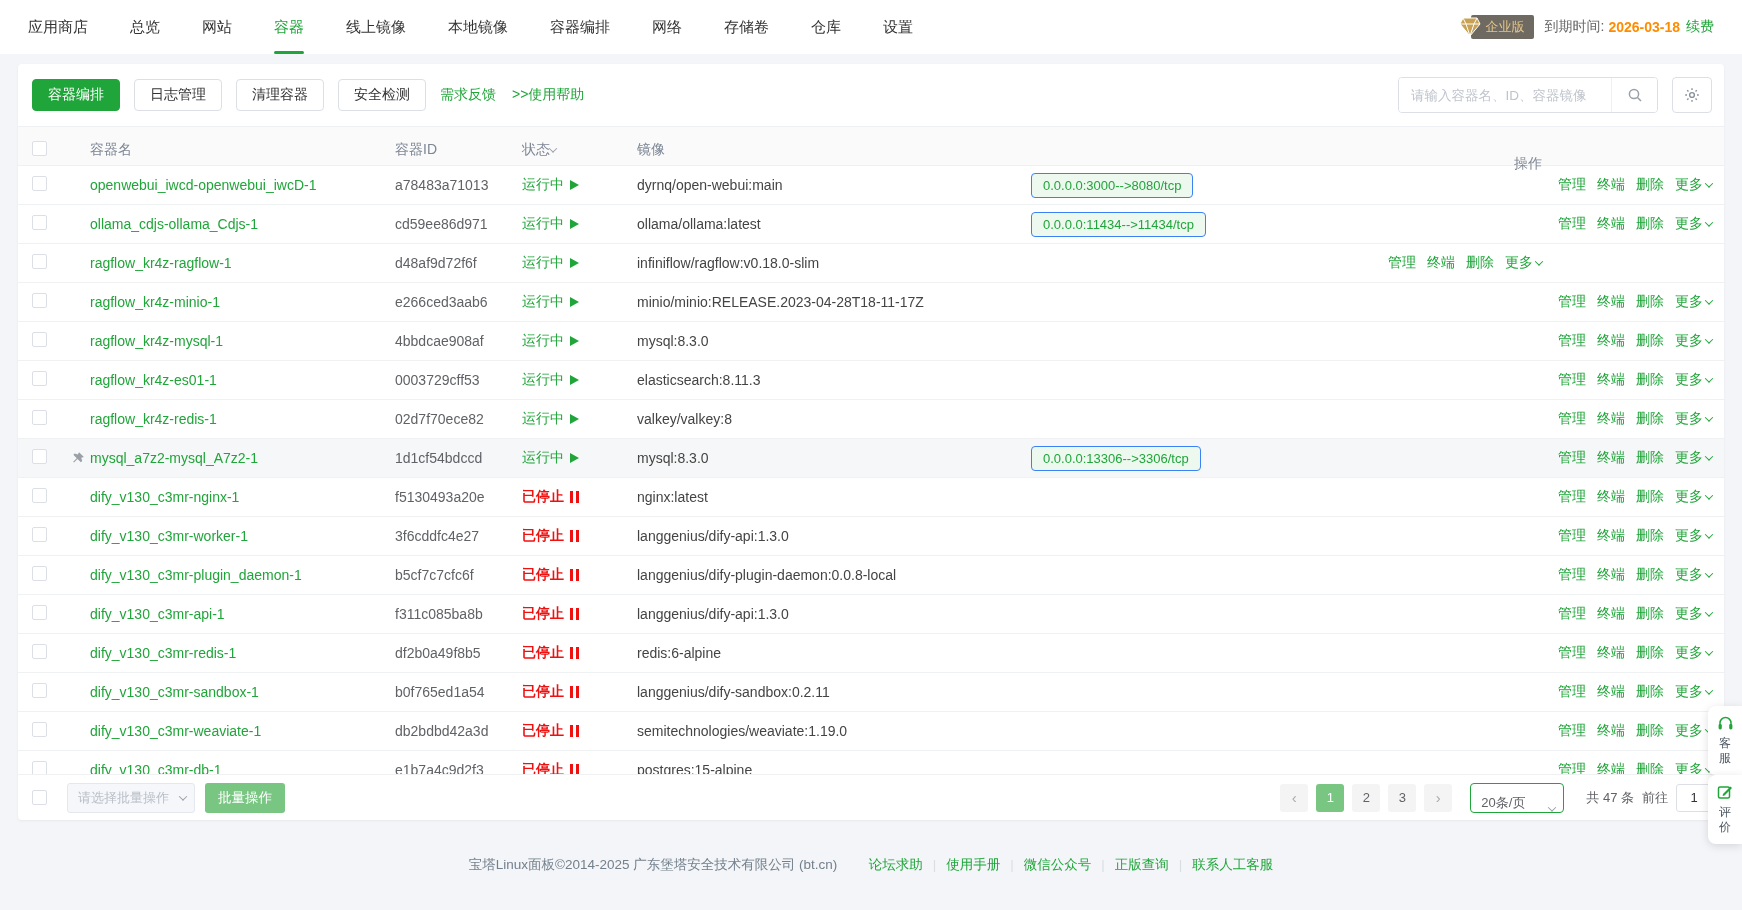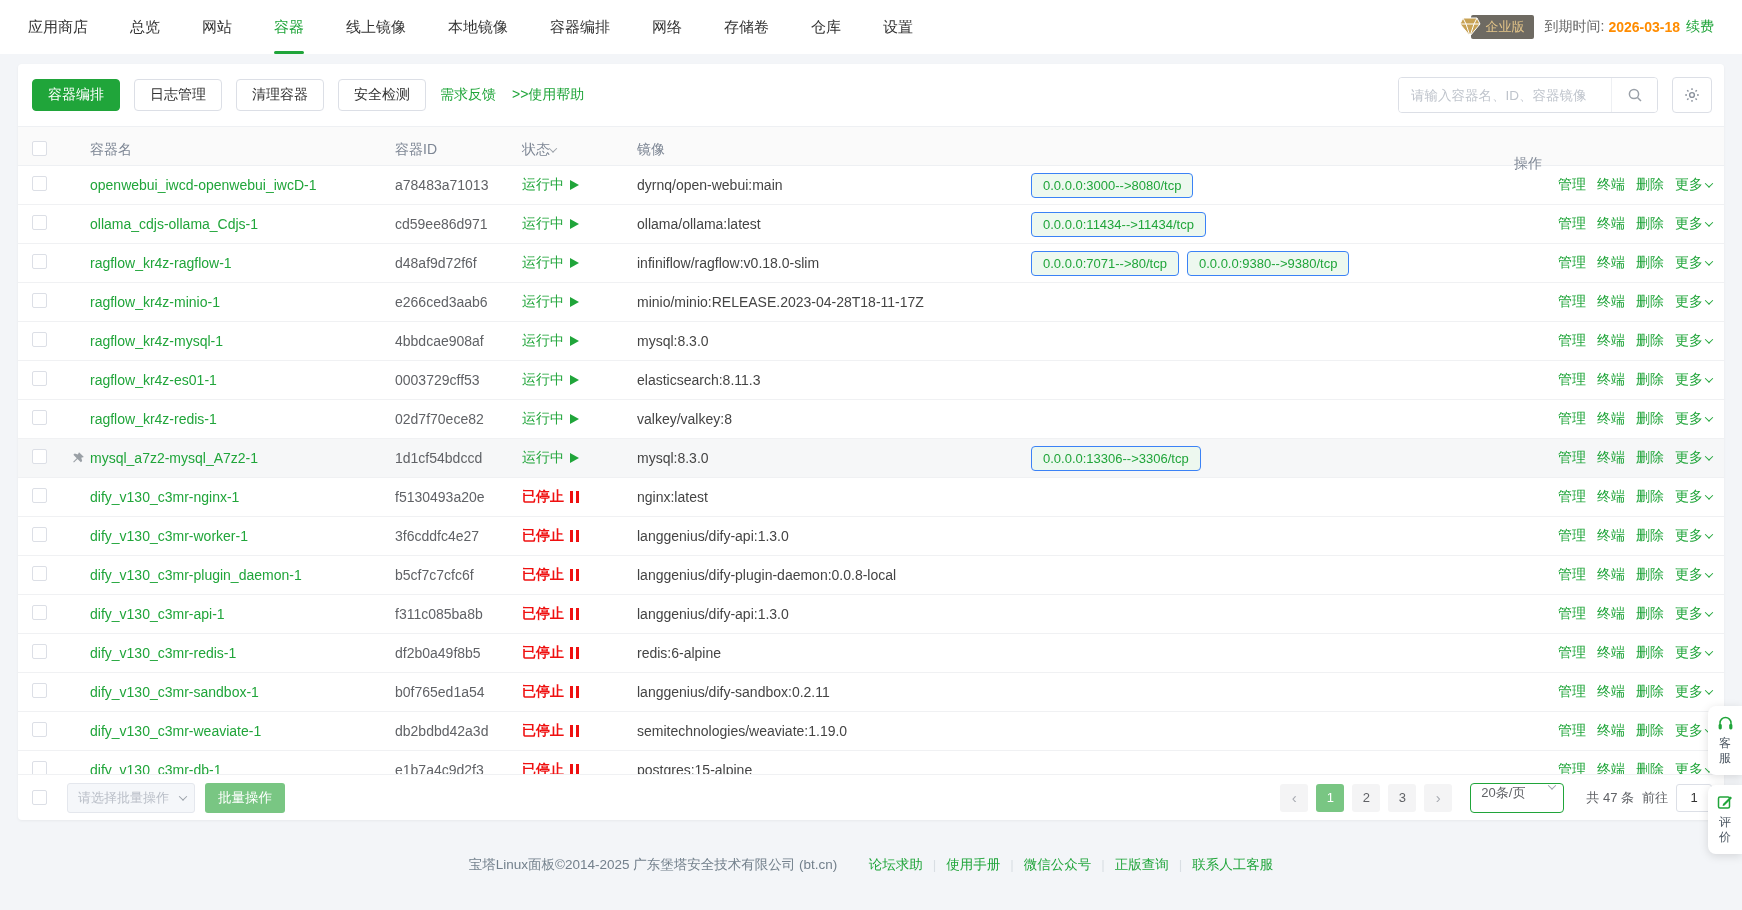--- a/index.html
+++ b/index.html
@@ -56,29 +56,29 @@
   .chev.gray{color:#9aa0a8;}
   .pin-icon{display:flex;justify-content:flex-end;padding-right:5px;}
   
   .bottombar{height:46px;display:flex;align-items:center;padding:0 12px 0 14px;border-top:1px solid var(--line);}
   .batch-select{width:128px;height:30px;background:#f5f7fa;border:1px solid #e4e7ed;border-radius:3px;display:flex;align-items:center;justify-content:space-between;padding:0 8px 0 10px;font-size:13px;color:#b9bec7;margin-left:20px;cursor:pointer;}
   .batch-btn{height:30px;padding:0 13px;background:var(--green-lt);color:#fff;border:none;border-radius:3px;font-size:13.5px;margin-left:10px;cursor:pointer;}
   .pager{margin-left:auto;display:flex;align-items:center;gap:8px;}
   .pg{min-width:28px;height:28px;border-radius:3px;background:#f4f4f5;color:#606266;font-size:13px;display:flex;align-items:center;justify-content:center;cursor:pointer;}
   .pg.arrow{color:#a8abb2;font-size:15px;}
   .pg.active{background:var(--green-lt);color:#fff;}
-  .size-select{width:94px;height:30px;border:1px solid var(--green);border-radius:4px;display:flex;align-items:flex-start;justify-content:space-between;padding:0 8px 0 10px;font-size:13px;color:#606266;margin-left:10px;cursor:pointer;background:#fff;}
+  .size-select{width:94px;height:30px;border:1px solid var(--green);border-radius:4px;display:flex;align-items:flex-end;justify-content:space-between;padding:0 8px 0 10px;font-size:13px;color:#606266;margin-left:10px;cursor:pointer;background:#fff;}
   .total{font-size:13px;color:#606266;margin-left:14px;display:flex;align-items:center;gap:8px;}
   .goto-input{width:36px;height:28px;border:1px solid var(--border);border-radius:3px;text-align:center;font-size:13px;color:#333;outline:none;}
   
   .footer{margin-top:36px;text-align:center;font-size:13.5px;color:#73808c;}
   .footer .f-link{color:var(--green);cursor:pointer;text-decoration:none;}
   .footer .sep{color:#d9dee3;margin:0 10px;}
   
-  .float-widgets{position:fixed;right:0;top:706px;display:flex;flex-direction:column;gap:10px;z-index:10;}
+  .float-widgets{position:fixed;right:0;top:706px;display:flex;flex-direction:column;z-index:10;}
   .fw{width:34px;background:#fff;border-radius:8px 0 0 8px;box-shadow:0 2px 10px rgba(0,0,0,.13);padding:9px 0;display:flex;flex-direction:column;align-items:center;gap:5px;cursor:pointer;}
   .fw .fw-txt{width:14px;font-size:12px;color:#4a5560;line-height:1.25;text-align:center;word-break:break-all;}
 </style>
 </head>
 <body>
 
 <header class="topbar">
   <nav class="nav" id="nav">
       <div class="tab">应用商店</div>
       <div class="tab">总览</div>
@@ -190,24 +190,20 @@
           <div class="grid tr">
             <span><span class="cb"></span></span>
             <span class="pin-icon"></span>
             <a class="name">ragflow_kr4z-ragflow-1</a>
             <span class="cid">d48af9d72f6f</span>
             <span class="status run">
               <span>运行中</span>
               <span class="play"></span>
             </span>
             <span class="img">infiniflow/ragflow:v0.18.0-slim</span>
-            <span class="ports">
-              <span class="port-badge">0.0.0.0:7071--&gt;80/tcp</span>
-              <span class="port-badge">0.0.0.0:9380--&gt;9380/tcp</span>
-            </span>
             <span class="ops">
               <a>管理</a>
               <a>终端</a>
               <a>删除</a>
               <a>更多<span class="chev"></span></a>
             </span>
           </div>
           <div class="grid tr">
             <span><span class="cb"></span></span>
             <span class="pin-icon"></span>

